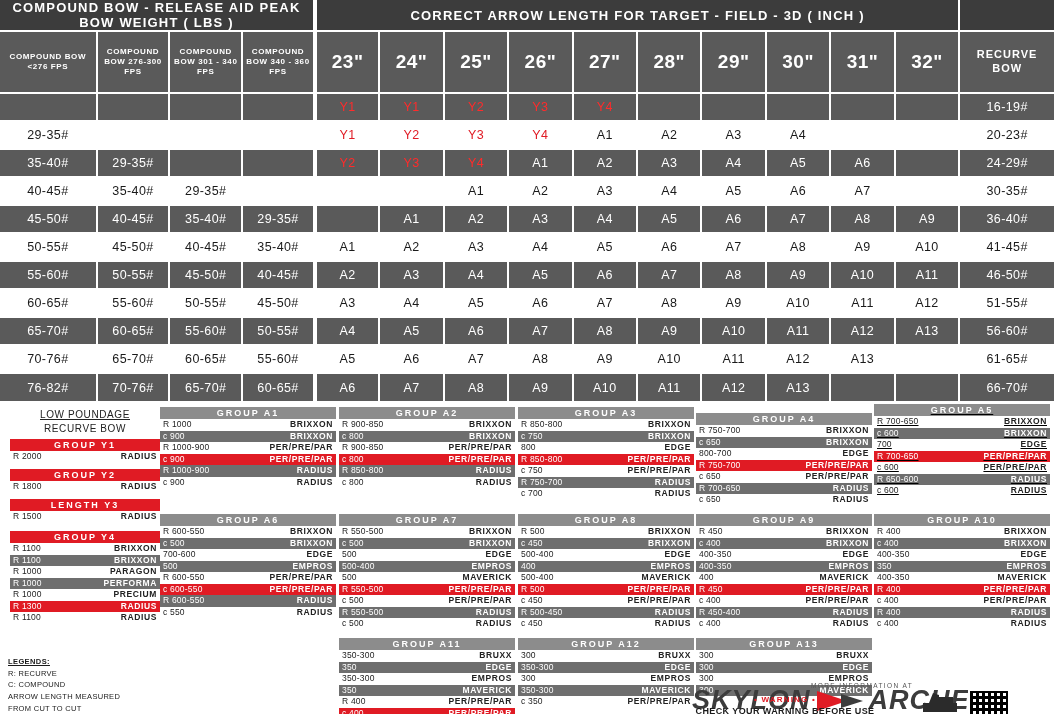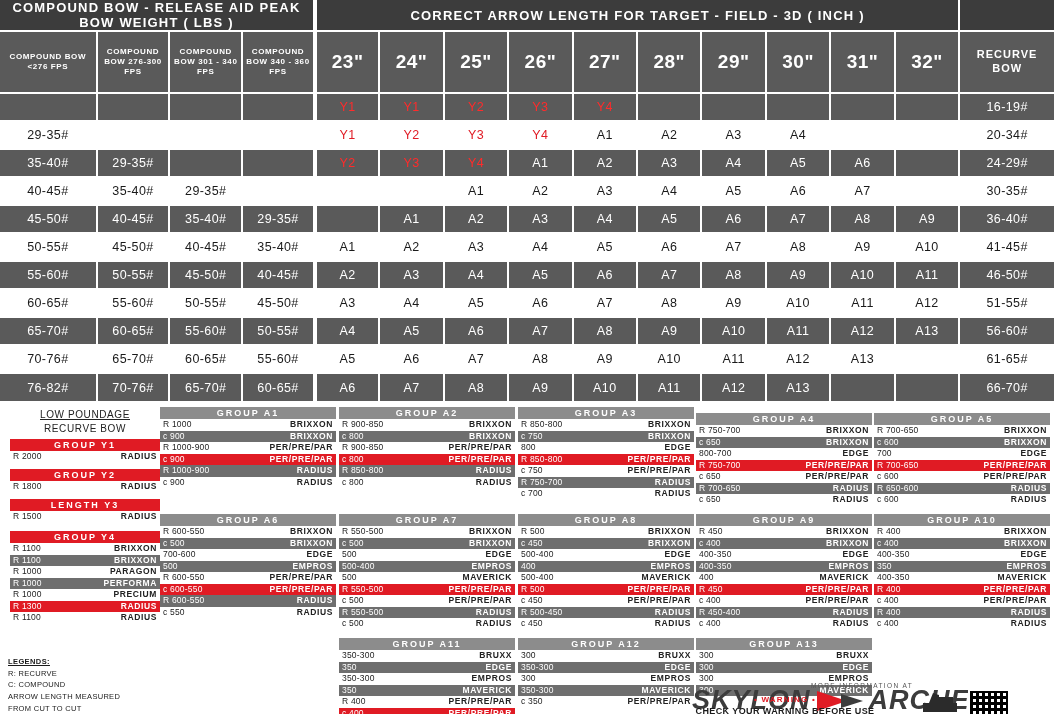--- a/index.html
+++ b/index.html
@@ -270,21 +270,21 @@
           <td class="cellred">Y1</td>
           <td class="cellred">Y2</td>
           <td class="cellred">Y3</td>
           <td class="cellred">Y4</td>
           <td>A1</td>
           <td>A2</td>
           <td>A3</td>
           <td>A4</td>
           <td></td>
           <td></td>
-          <td class="lbcol" style="border-right: none;">20-34#</td>
+          <td class="lbcol" style="border-right: none;">20-23#</td>
         </tr>
         <tr class="row-dark">
           <td class="lbcol">35-40#</td>
           <td class="lbcol">29-35#</td>
           <td class="lbcol"></td>
           <td class="lbcol sep-left"></td>
           <td class="cellred">Y2</td>
           <td class="cellred">Y3</td>
           <td class="cellred">Y4</td>
           <td>A1</td>
@@ -608,21 +608,21 @@
           </div>
           <div class="grow dark">
             <span class="l">R 700-650</span>
             <span class="r">RADIUS</span>
           </div>
           <div class="grow light">
             <span class="l">c 650</span>
             <span class="r">RADIUS</span>
           </div>
         </div>
-        <div class="gbox" style="left: 874px; top: 12px; width: 176px;">
+        <div class="gbox" style="left: 874px; top: 3px; width: 176px; text-decoration: underline;">
           <div class="gtitle">GROUP A5</div>
           <div class="grow light">
             <span class="l">R 700-650</span>
             <span class="r">BRIXXON</span>
           </div>
           <div class="grow dark">
             <span class="l">c 600</span>
             <span class="r">BRIXXON</span>
           </div>
           <div class="grow light">

